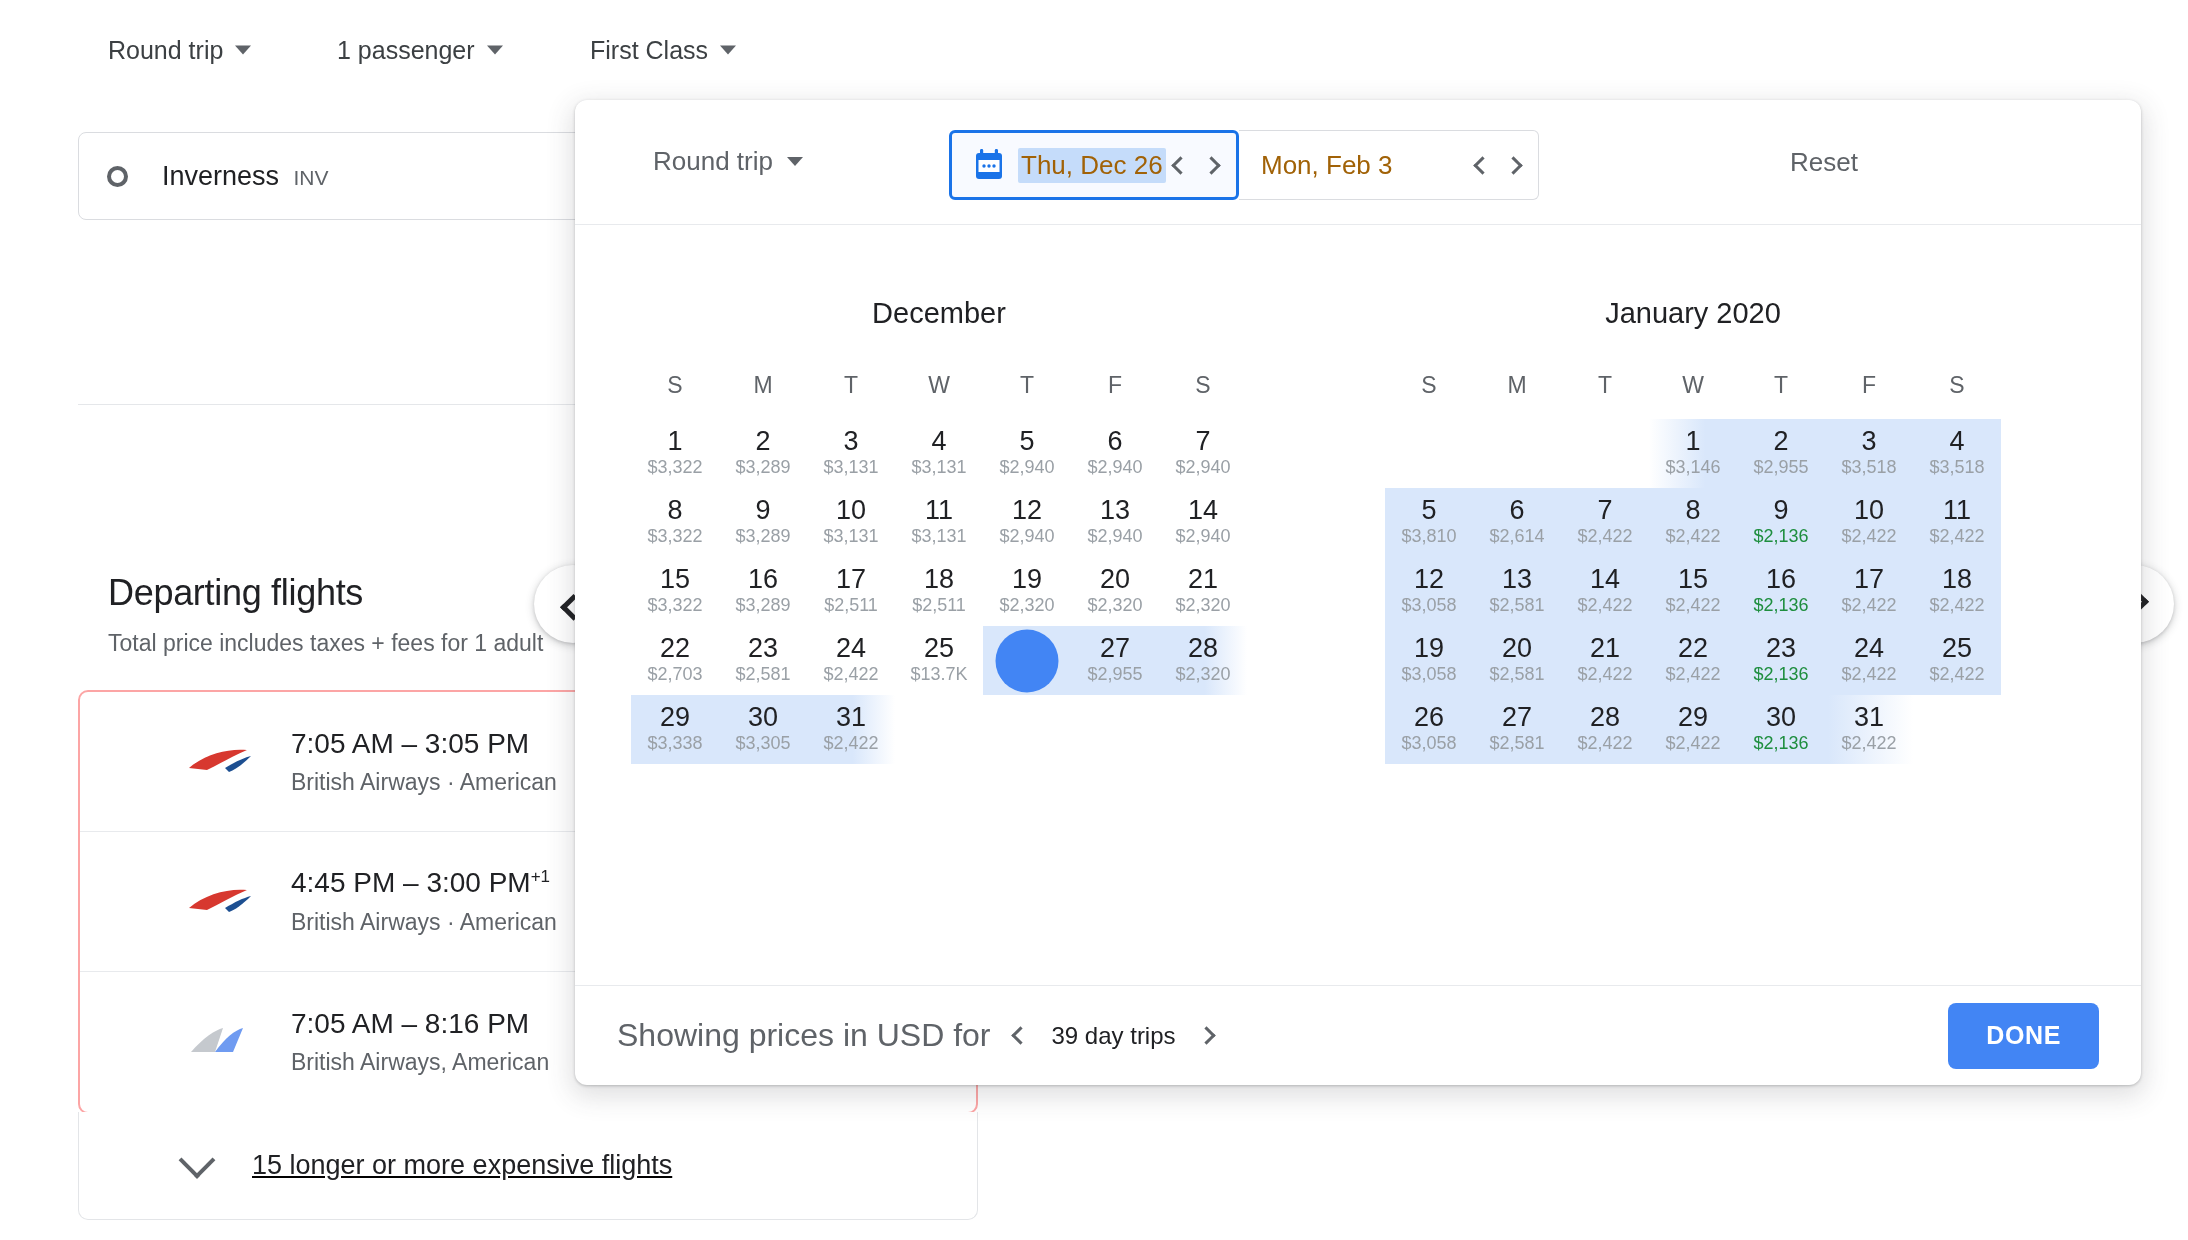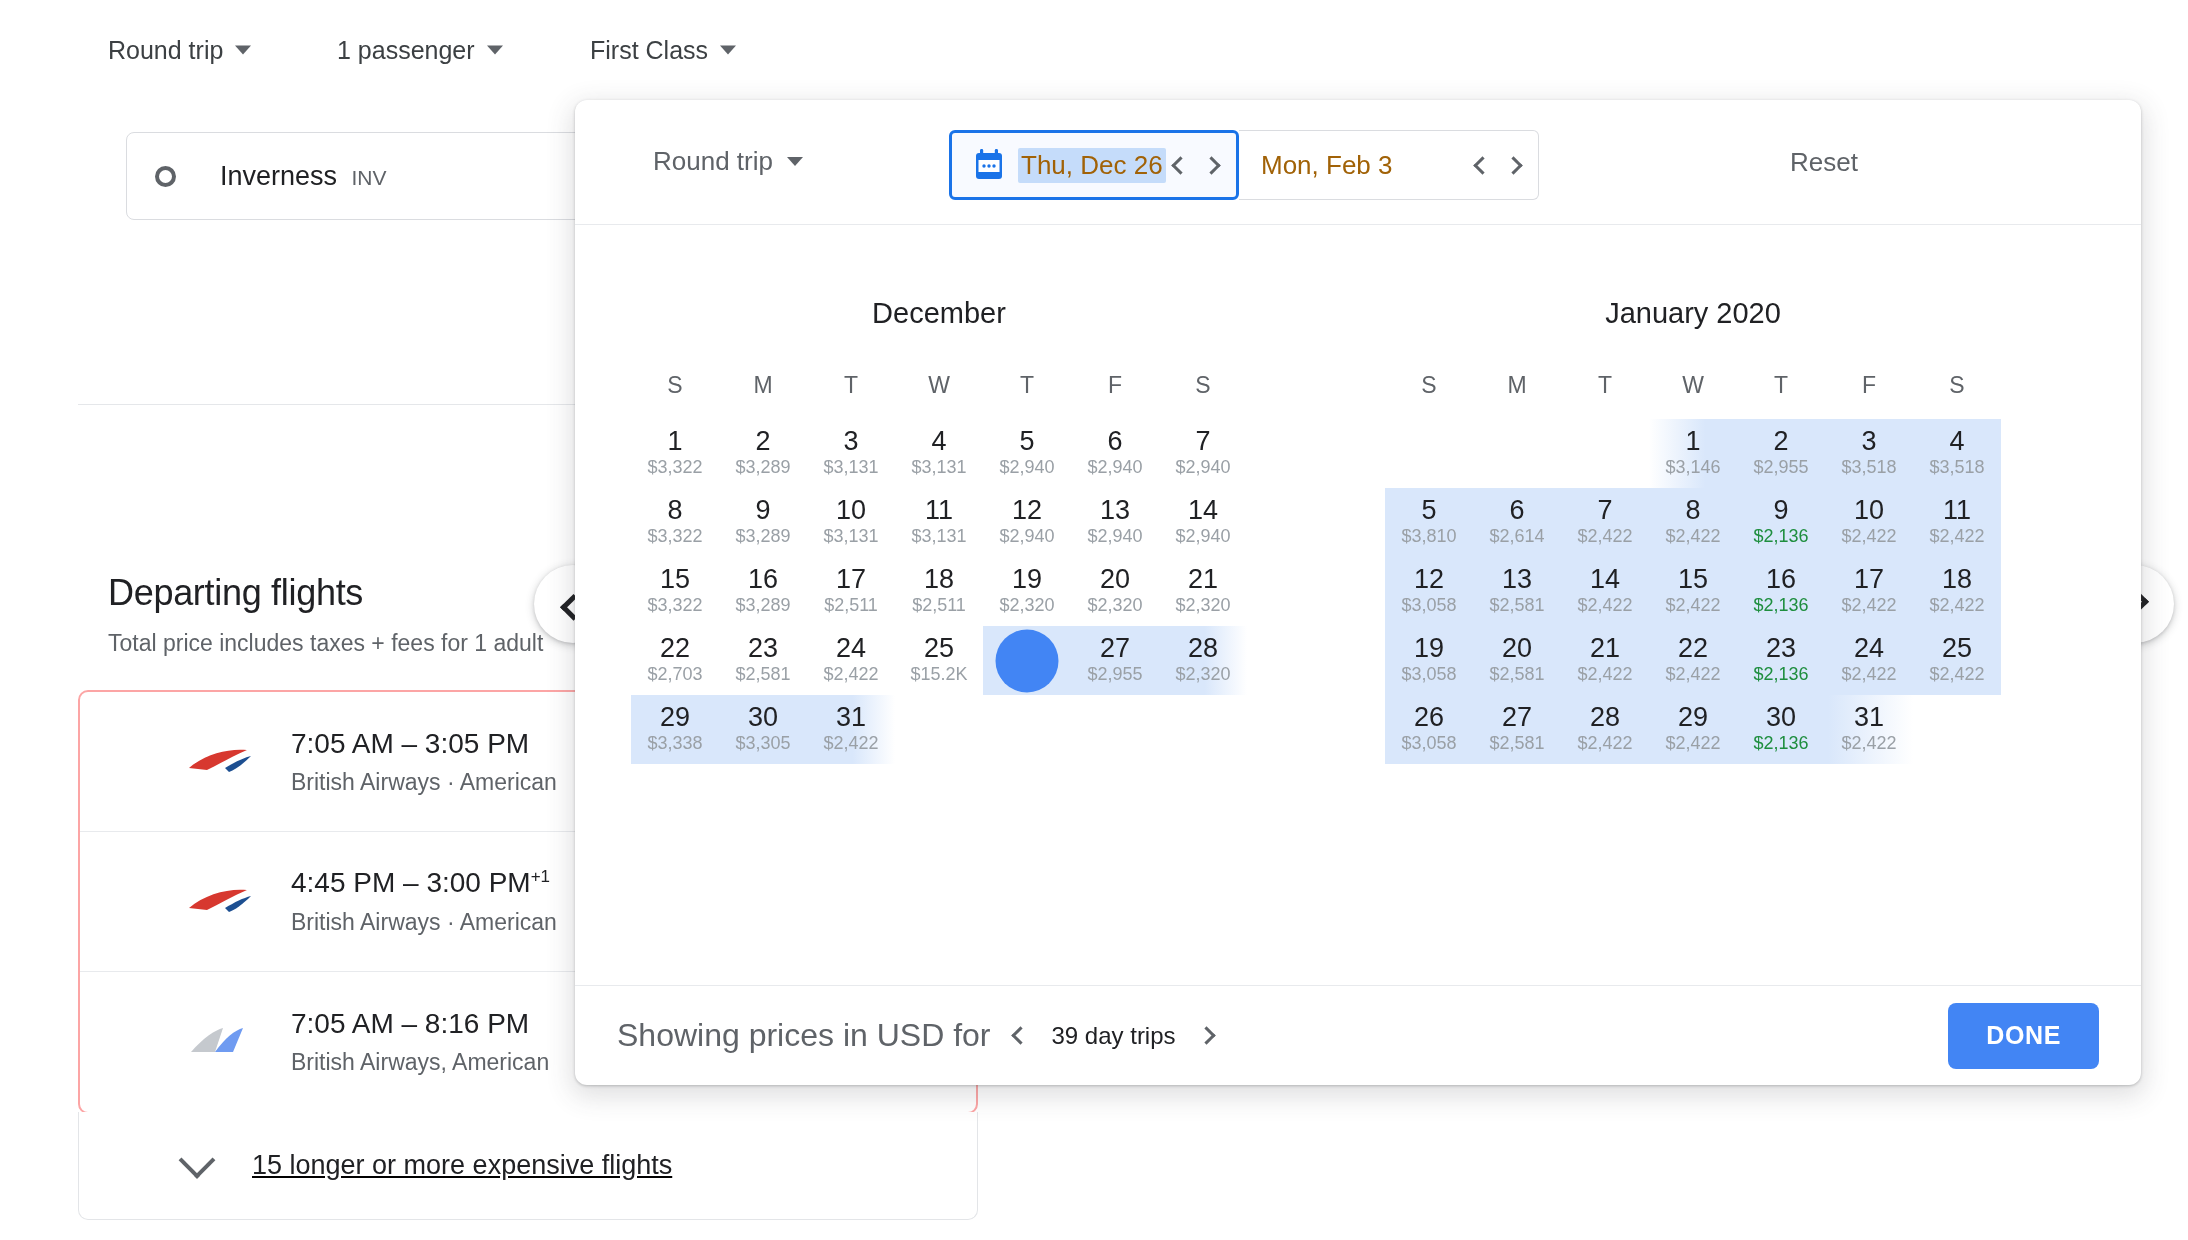--- a/index.html
+++ b/index.html
@@ -18,21 +18,21 @@
     font-size:25px; color:#3c4043; white-space:nowrap;
   }
   .caret {
     width:0;height:0;border-left:8px solid transparent;border-right:8px solid transparent;
     border-top:9px solid #5f6368; display:inline-block;
   }
 
   .origin-box {
     position:absolute; left:78px; top:132px; width:880px; height:88px;
     border:1px solid #dadce0; border-radius:8px; background:#fff;
-    display:flex; align-items:center; padding-left:28px; gap:44px;margin-left:48px;
+    display:flex; align-items:center; padding-left:28px; gap:34px;
   }
   .ring {
     width:21px;height:21px;border:4px solid #5f6368;border-radius:50%;
     flex:0 0 auto;
   }
   .origin-city { font-size:27px; color:#202124; }
   .origin-code { font-size:21px; color:#5f6368; margin-left:10px; }
 
   .hr-line { position:absolute; left:78px; width:900px; height:1px; background:#e5e7ea; }
 
@@ -394,21 +394,21 @@
               <div class="cell">
                 <div class="d-num">23</div>
                 <div class="d-price">$2,581</div>
               </div>
               <div class="cell">
                 <div class="d-num">24</div>
                 <div class="d-price">$2,422</div>
               </div>
               <div class="cell">
                 <div class="d-num">25</div>
-                <div class="d-price">$15.2K</div>
+                <div class="d-price">$13.7K</div>
               </div>
               <div class="cell sel">
                 <div class="sel-dot"></div>
                 <div class="d-num">26</div>
                 <div class="d-price">$2,136</div>
               </div>
               <div class="cell">
                 <div class="d-num">27</div>
                 <div class="d-price">$2,955</div>
               </div>

